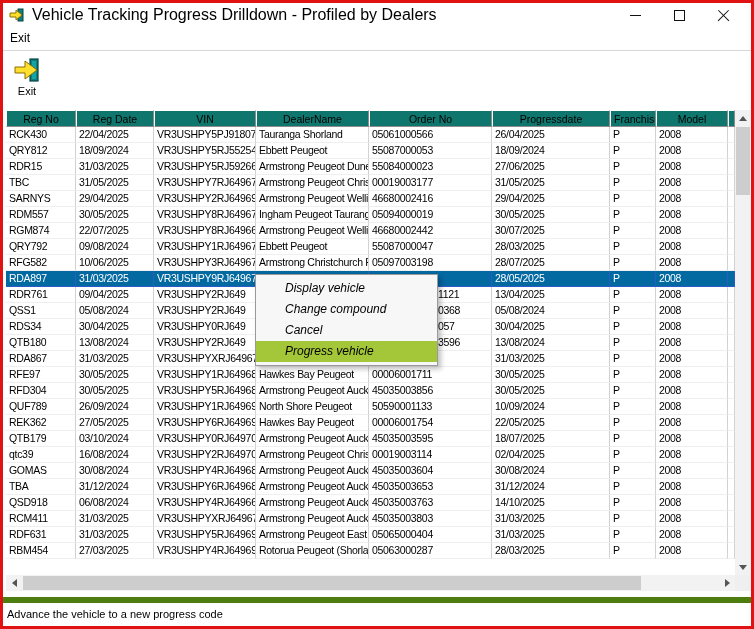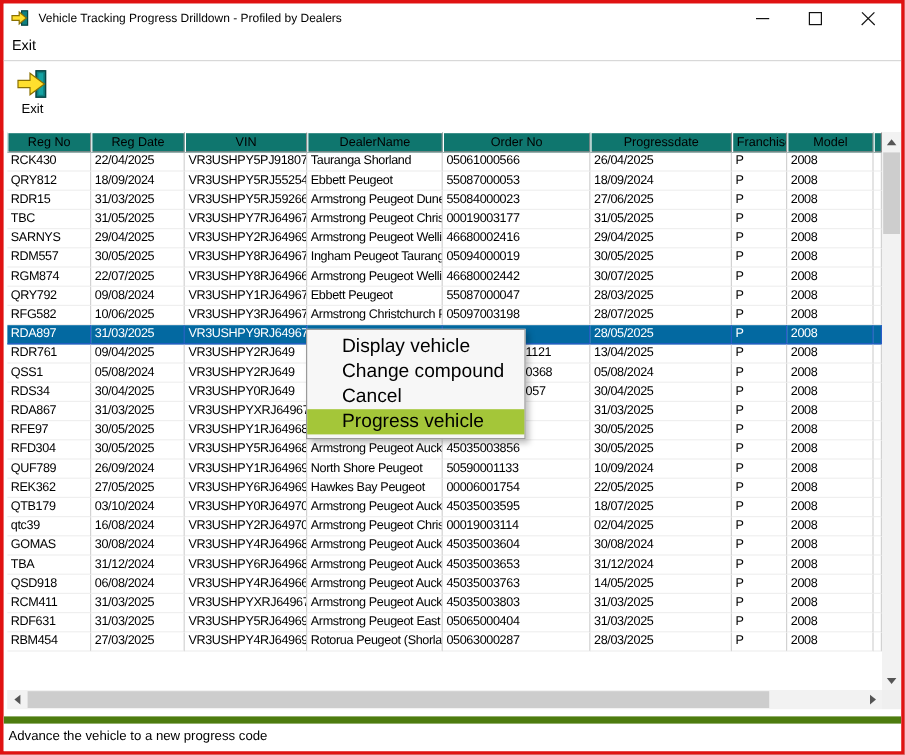--- a/index.html
+++ b/index.html
@@ -2,21 +2,21 @@
 <html><head>
 <meta charset="utf-8">
 <style>
   html,body{margin:0;padding:0;background:#9a9a9a;}
   .window{position:relative;width:754px;height:629px;box-sizing:border-box;border:3px solid #e01212;
           background:#fff;font-family:"Liberation Sans",sans-serif;overflow:hidden;color:#000;}
 
   
   .titlebar{position:absolute;top:0;left:0;right:0;height:24px;background:#fff;display:flex;align-items:center;}
   .app-icon{width:16px;height:16px;margin-left:6px;flex:0 0 auto;}
-  .title-text{margin-left:7px;font-size:10px;white-space:nowrap;}
+  .title-text{margin-left:7px;font-size:16px;white-space:nowrap;}
   .win-controls{position:absolute;right:6px;top:0;height:24px;display:flex;}
   .win-btn{width:44px;height:24px;display:flex;align-items:center;justify-content:center;cursor:default;}
   .glyph-min{width:11px;height:0;border-top:1.4px solid #111;display:block;}
   .glyph-max{width:9px;height:9px;border:1.2px solid #111;display:block;}
   .glyph-close{position:relative;width:13px;height:13px;display:block;}
   .glyph-close::before,.glyph-close::after{content:"";position:absolute;left:-1px;top:6px;width:15px;height:1.4px;background:#111;}
   .glyph-close::before{transform:rotate(45deg);}
   .glyph-close::after{transform:rotate(-45deg);}
 
   
@@ -48,21 +48,21 @@
   .tri-up{width:0;height:0;border-left:4px solid transparent;border-right:4px solid transparent;border-bottom:5px solid #555;}
   .tri-down{width:0;height:0;border-left:4px solid transparent;border-right:4px solid transparent;border-top:5px solid #555;}
   .tri-left{width:0;height:0;border-top:4px solid transparent;border-bottom:4px solid transparent;border-right:5px solid #555;}
   .tri-right{width:0;height:0;border-top:4px solid transparent;border-bottom:4px solid transparent;border-left:5px solid #555;}
   .vthumb{position:absolute;left:1px;top:17px;width:14px;height:68px;background:#cdcdcd;}
   .hthumb{position:absolute;left:17px;top:1px;width:618px;height:14px;background:#cdcdcd;}
 
   
   .context-menu{position:absolute;left:252px;top:271px;width:181px;background:#f7f7f7;border:1px solid #9a9a9a;
                 box-shadow:3px 3px 5px rgba(0,0,0,.25);padding:3px 0;z-index:10;}
-  .menu-item{height:21px;line-height:21px;padding-left:29px;font-size:16px;cursor:default;}
+  .menu-item{height:21px;line-height:21px;padding-left:29px;font-size:12px;cursor:default;font-style:italic;}
   .menu-item.highlighted{background:#a4c639;}
 
   
   .statusbar{position:absolute;left:0;right:0;bottom:0;height:23px;border-top:6px solid #4d7c0f;background:#fff;
              font-size:11px;line-height:22px;padding-left:4px;white-space:nowrap;}
 </style>
 </head>
 <body>
 
 <div class="window">
@@ -265,20 +265,31 @@
             <td>30/04/2025</td>
             <td>VR3USHPY0RJ649</td>
             <td></td>
             <td class="frag"><span>057</span></td>
             <td>30/04/2025</td>
             <td>P</td>
             <td>2008</td>
             <td></td>
           </tr>
           <tr>
+            <td>QTB180</td>
+            <td>13/08/2024</td>
+            <td>VR3USHPY2RJ649</td>
+            <td></td>
+            <td class="frag"><span>3596</span></td>
+            <td>13/08/2024</td>
+            <td>P</td>
+            <td>2008</td>
+            <td></td>
+          </tr>
+          <tr>
             <td>RDA867</td>
             <td>31/03/2025</td>
             <td>VR3USHPYXRJ649678</td>
             <td>Armstrong Peugeot Christ</td>
             <td>00019003179</td>
             <td>31/03/2025</td>
             <td>P</td>
             <td>2008</td>
             <td></td>
           </tr>
@@ -369,21 +380,21 @@
             <td>P</td>
             <td>2008</td>
             <td></td>
           </tr>
           <tr>
             <td>QSD918</td>
             <td>06/08/2024</td>
             <td>VR3USHPY4RJ649666</td>
             <td>Armstrong Peugeot Auck</td>
             <td>45035003763</td>
-            <td>14/05/2025</td>
+            <td>14/10/2025</td>
             <td>P</td>
             <td>2008</td>
             <td></td>
           </tr>
           <tr>
             <td>RCM411</td>
             <td>31/03/2025</td>
             <td>VR3USHPYXRJ649672</td>
             <td>Armstrong Peugeot Auck</td>
             <td>45035003803</td>

